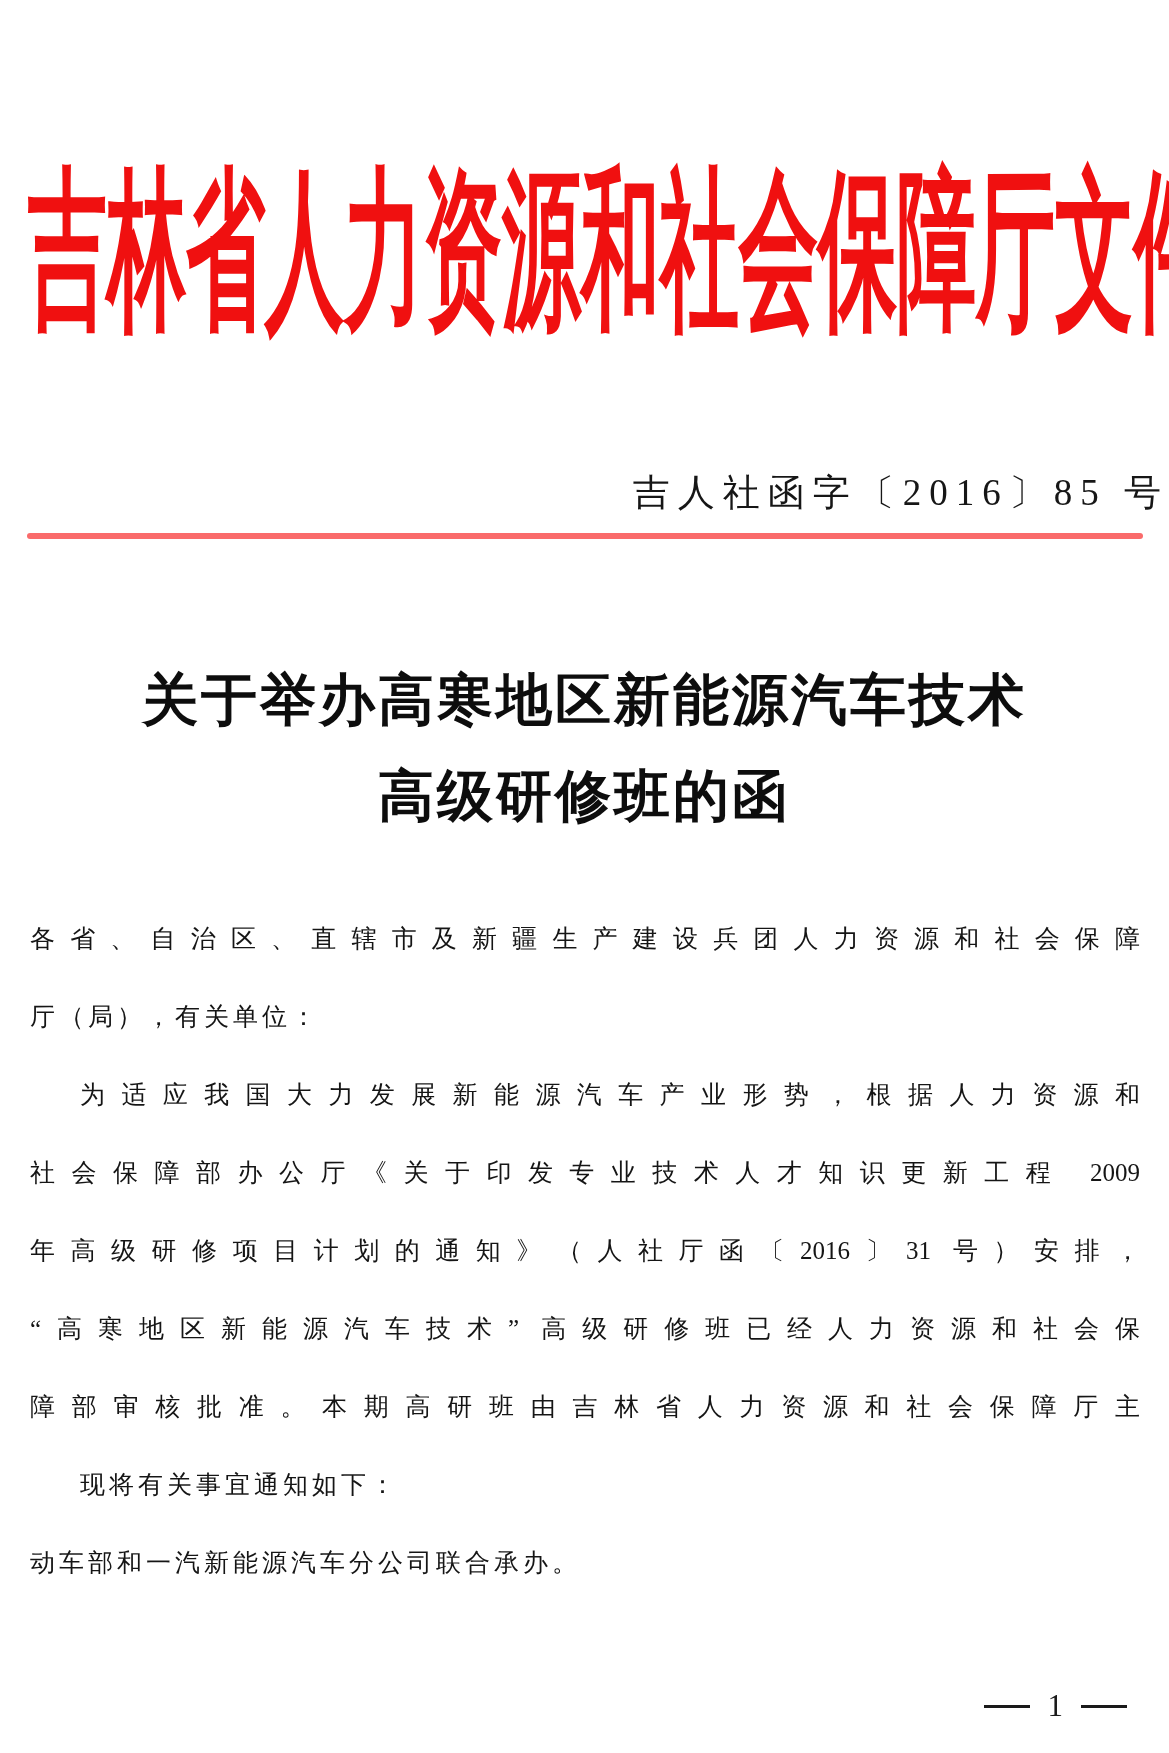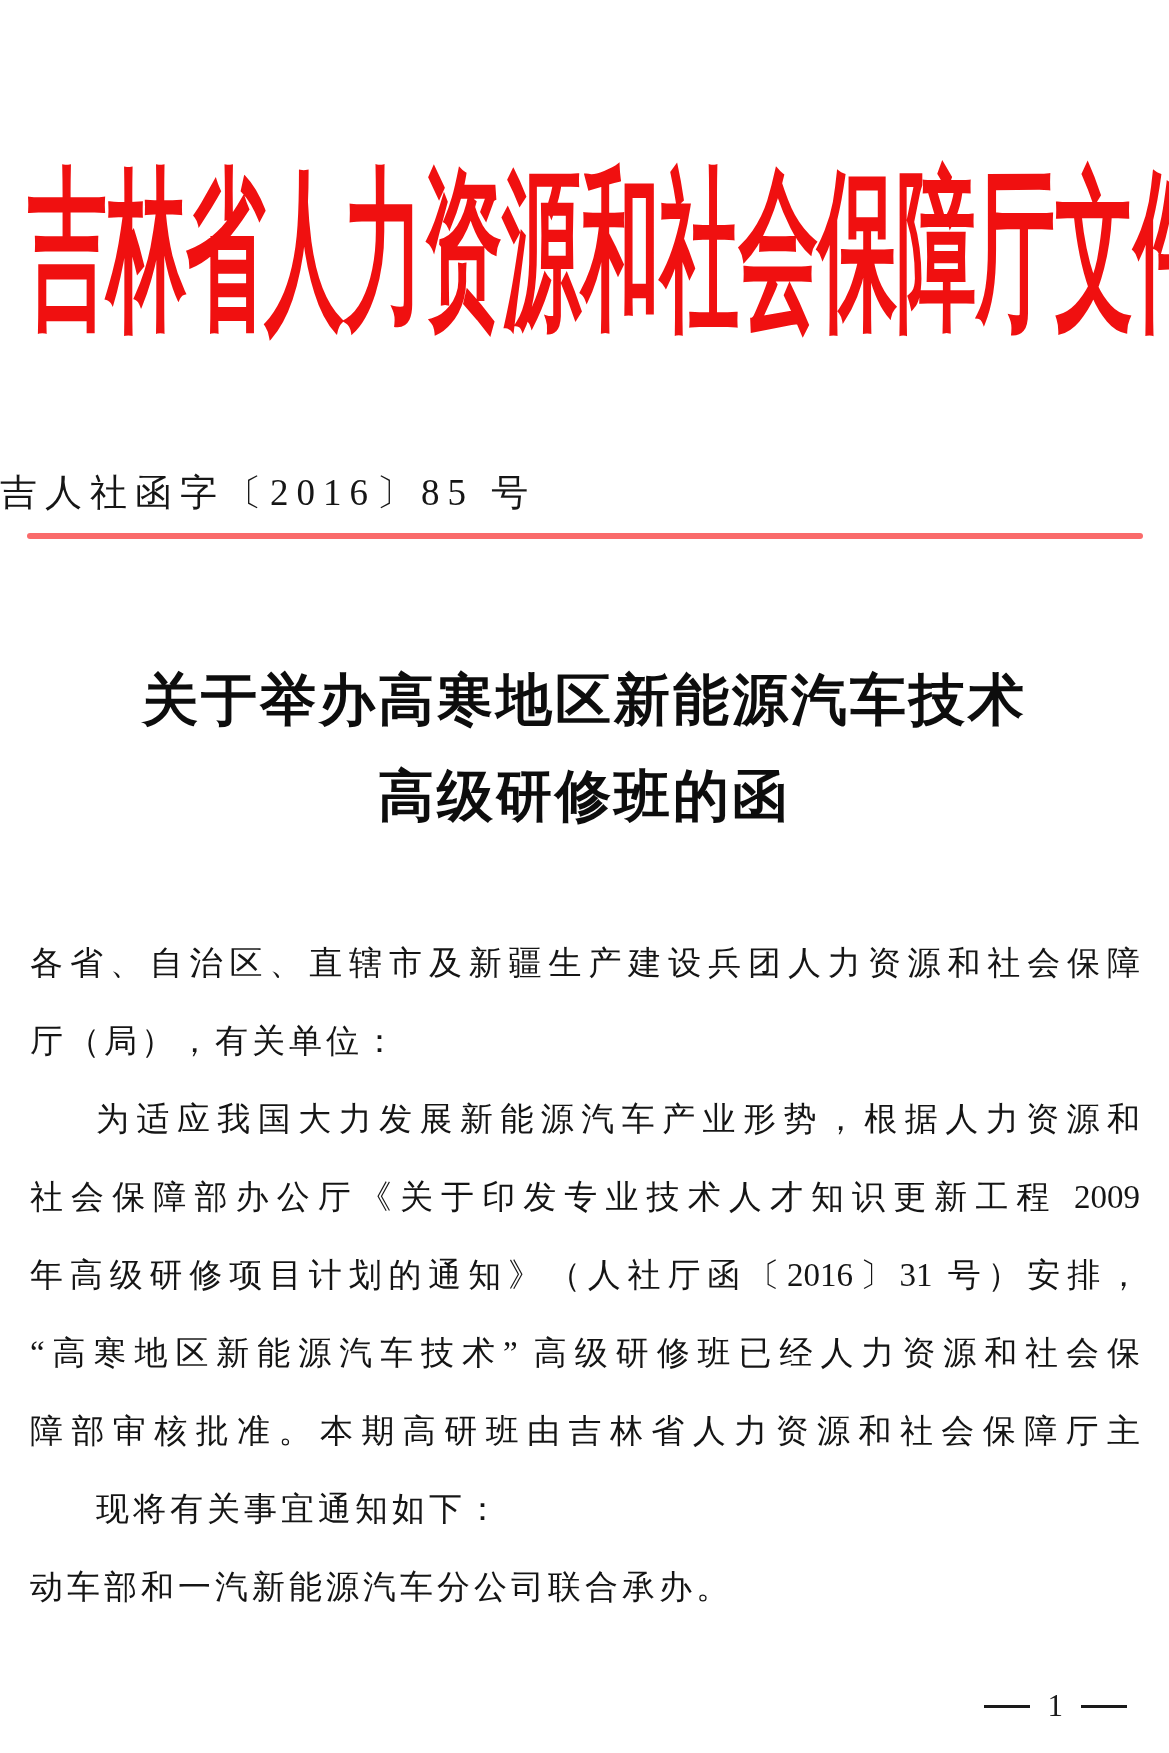--- a/index.html
+++ b/index.html
@@ -38,21 +38,21 @@
     letter-spacing: 0px;
     transform: scale(1, 2.2);
     transform-origin: top center;
     line-height: 82px;
   }
   .doc-number {
     position: absolute;
     top: 468px;
     left: 0;
     width: 100%;
-    text-align: left;
+    text-align: right;
     font-size: 37px;
     letter-spacing: 8px;
     color: #161616;
   }
   .red-rule {
     position: absolute;
     top: 533px;
     left: 27px;
     width: 1116px;
     height: 6px;
@@ -66,24 +66,24 @@
     width: 100%;
     text-align: center;
     font-weight: bold;
     font-size: 56px;
     color: #0d0d0d;
     letter-spacing: 3px;
   }
   .doc-title .title-line { line-height: 96px; }
   .doc-body {
     position: absolute;
-    top: 924px;
+    top: 900px;
     left: 30px;
     width: 1110px;
-    font-size: 33px;
+    font-size: 25px;
     color: #151515;
   }
   .body-line {
     height: 78px;
     line-height: 78px;
     white-space: nowrap;
   }
   .body-line.justify {
     white-space: normal;
     text-align: justify;

